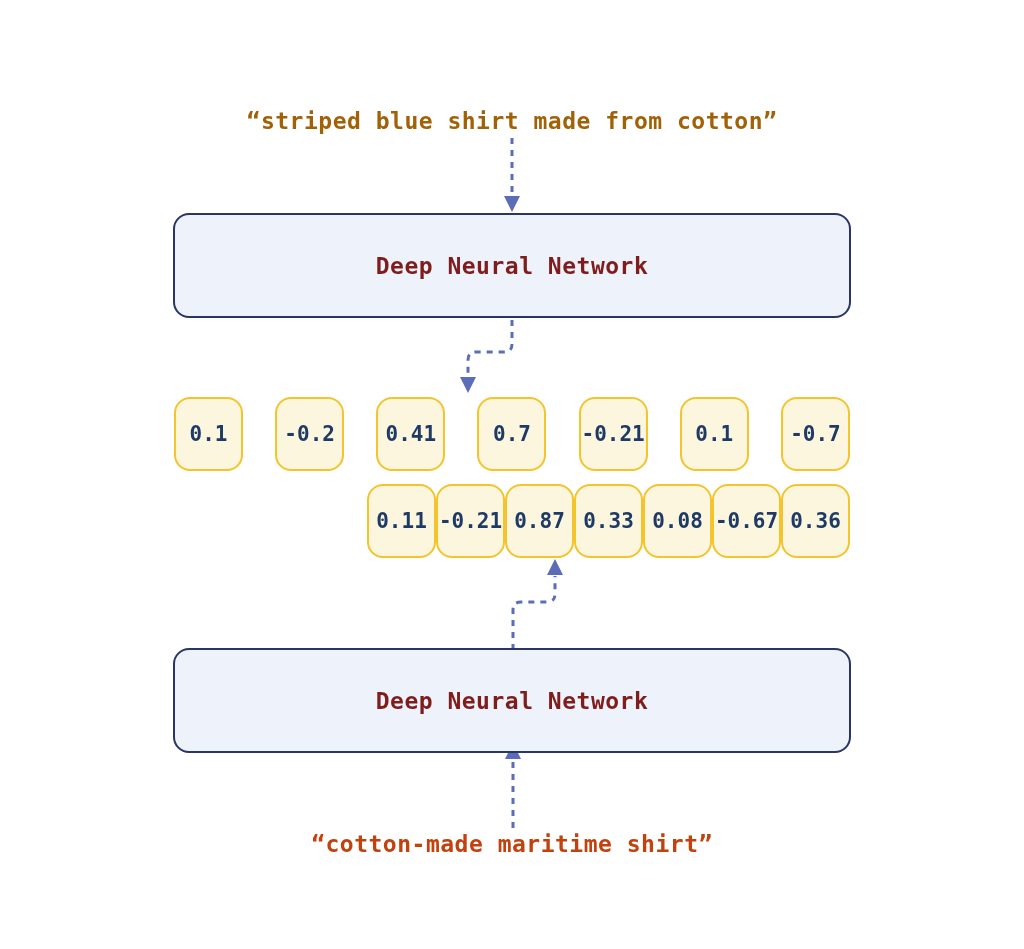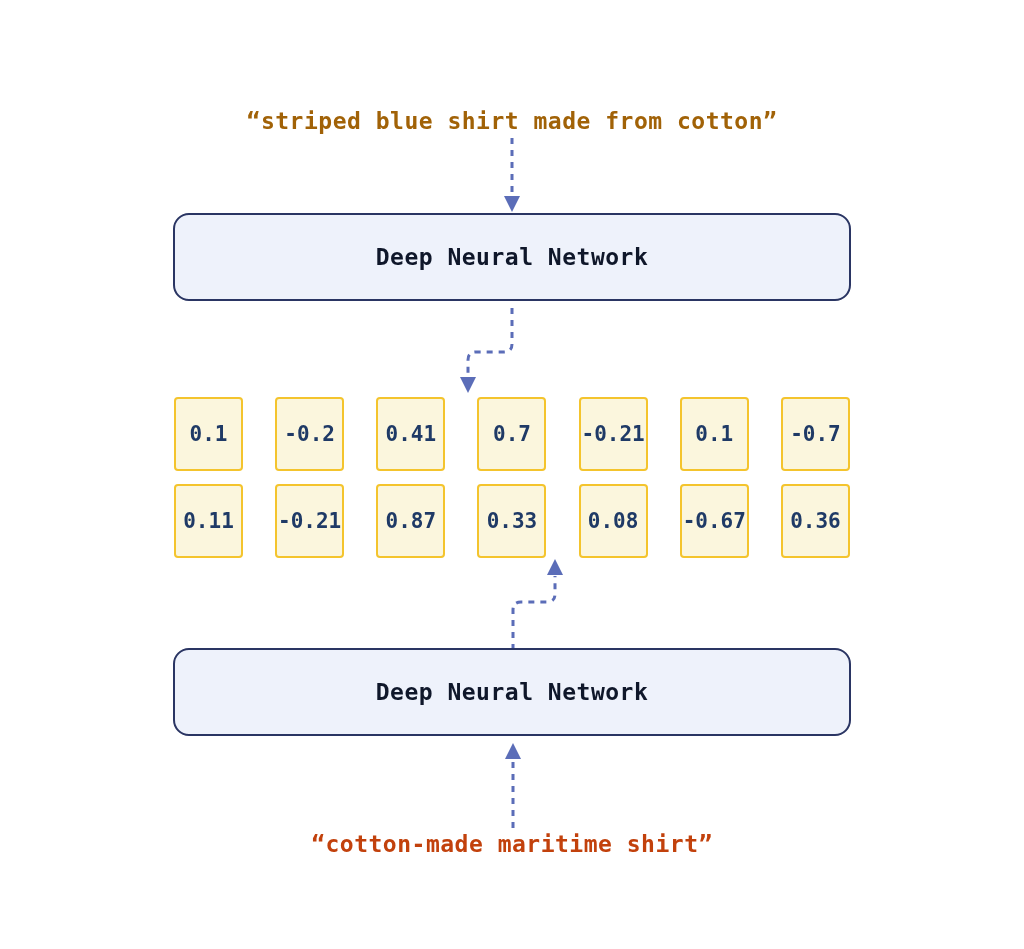--- a/index.html
+++ b/index.html
@@ -20,50 +20,50 @@
     font-size: 23px;
     font-weight: 600;
     letter-spacing: 0.5px;
   }
   .label-query { top: 108px; color: #a16207; }
   .label-doc { top: 831px; color: #c2410c; }
   .dnn-box {
     position: absolute;
     left: 173px;
     width: 678px;
-    height: 88px;
+    height: 105px;
     background: #eef2fb;
     border: 2px solid #2a3563;
     border-radius: 16px;
     display: flex;
     align-items: center;
     justify-content: center;
     font-size: 23px;
     font-weight: 600;
-    color: #0f172a;
+    color: #7f1d1d;
     letter-spacing: 0.5px;
   }
   .dnn-box-top { top: 213px; }
   .dnn-box-bottom { top: 648px; }
   .vec-row {
     position: absolute;
     left: 174px;
     width: 676px;
     height: 74px;
     display: flex;
     justify-content: space-between;
   }
   .vec-row-1 { top: 397px; }
-  .vec-row-2 { top: 484px; }
+  .vec-row-2 { top: 484px; justify-content: flex-end; }
   .vec-cell {
     width: 69px;
     height: 74px;
     background: #fbf6dd;
     border: 2px solid #f4c42d;
-    border-radius: 4px;
+    border-radius: 16px;
     display: flex;
     align-items: center;
     justify-content: center;
     font-size: 21px;
     font-weight: 600;
     color: #1f3a66;
   }
   .arrow-layer {
     position: absolute;
     inset: 0;

